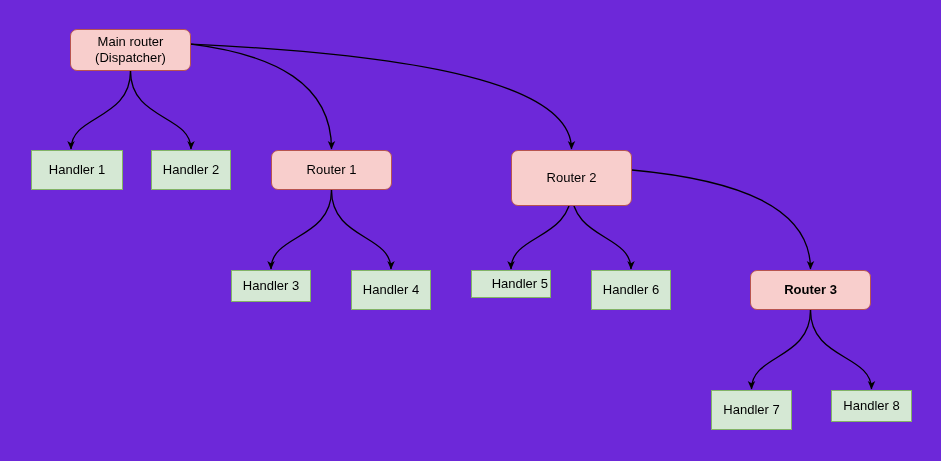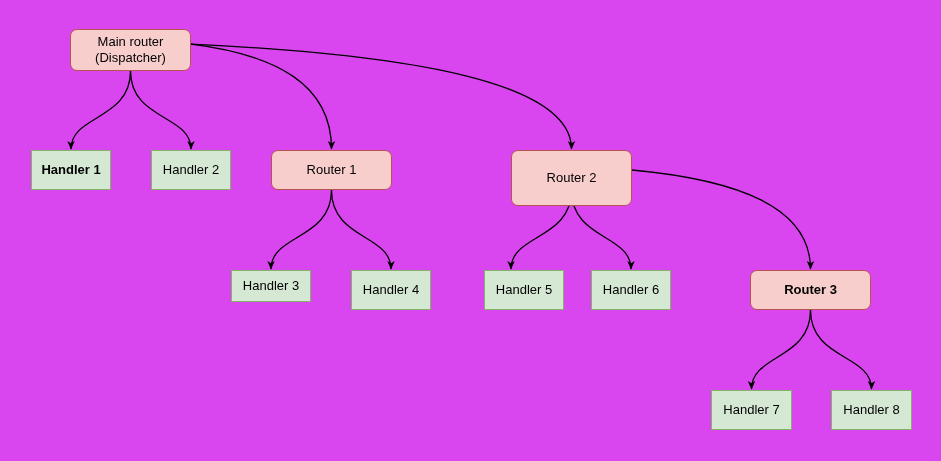--- a/index.html
+++ b/index.html
@@ -5,21 +5,21 @@
   html, body {
     margin: 0;
     padding: 0;
     background: #ffffff;
     font-family: "Liberation Sans", sans-serif;
   }
   #canvas {
     position: relative;
     width: 941px;
     height: 461px;
-    background: #d946ef;
+    background: #6d28d9;
     overflow: hidden;
   }
   #edge-layer {
     position: absolute;
     left: 0;
     top: 0;
     width: 941px;
     height: 461px;
     pointer-events: none;
   }
@@ -76,47 +76,47 @@
         <path d="M 632 170 C 739.1 179.9 810.5 207.62 810.5 269" class="edge-path" marker-end="url(#arrowhead)"></path>
         <path d="M 810.5 310 C 810.5 359.77 751.5 354.24 751.5 389" class="edge-path" marker-end="url(#arrowhead)"></path>
         <path d="M 810.5 310 C 810.5 359.77 871.5 354.24 871.5 389" class="edge-path" marker-end="url(#arrowhead)"></path>
       </g>
   </svg>
   <div id="nodes">
       <div class="node router" style="left: 70px; top: 29px; width: 121px; height: 42px;">
         <span class="node-label">Main router
 (Dispatcher)</span>
       </div>
-      <div class="node handler" style="left: 31px; top: 150px; width: 80px; height: 40px; font-weight: bold;">
+      <div class="node handler" style="left: 31px; top: 150px; width: 92px; height: 40px;">
         <span class="node-label">Handler 1</span>
       </div>
       <div class="node handler" style="left: 151px; top: 150px; width: 80px; height: 40px; align-items: center;">
         <span class="node-label">Handler 2</span>
       </div>
       <div class="node router" style="left: 271px; top: 150px; width: 121px; height: 40px;">
         <span class="node-label">Router 1</span>
       </div>
       <div class="node router" style="left: 511px; top: 150px; width: 121px; height: 56px;">
         <span class="node-label">Router 2</span>
       </div>
       <div class="node handler" style="left: 231px; top: 270px; width: 80px; height: 32px;">
         <span class="node-label">Handler 3</span>
       </div>
       <div class="node handler" style="left: 351px; top: 270px; width: 80px; height: 40px; text-align: center;">
         <span class="node-label">Handler 4</span>
       </div>
-      <div class="node handler" style="left: 484px; top: 270px; width: 80px; height: 40px;">
+      <div class="node handler" style="left: 471px; top: 270px; width: 80px; height: 28px; justify-content: flex-end;">
         <span class="node-label">Handler 5</span>
       </div>
       <div class="node handler" style="left: 591px; top: 270px; width: 80px; height: 40px;">
         <span class="node-label">Handler 6</span>
       </div>
       <div class="node router" style="left: 750px; top: 270px; width: 121px; height: 40px; font-weight: bold;">
         <span class="node-label">Router 3</span>
       </div>
       <div class="node handler" style="left: 711px; top: 390px; width: 81px; height: 40px;">
         <span class="node-label">Handler 7</span>
       </div>
-      <div class="node handler" style="left: 831px; top: 390px; width: 81px; height: 40px;">
+      <div class="node handler" style="left: 831px; top: 390px; width: 81px; height: 32px;">
         <span class="node-label">Handler 8</span>
       </div>
     </div>
 </div>
 
 </body></html>

